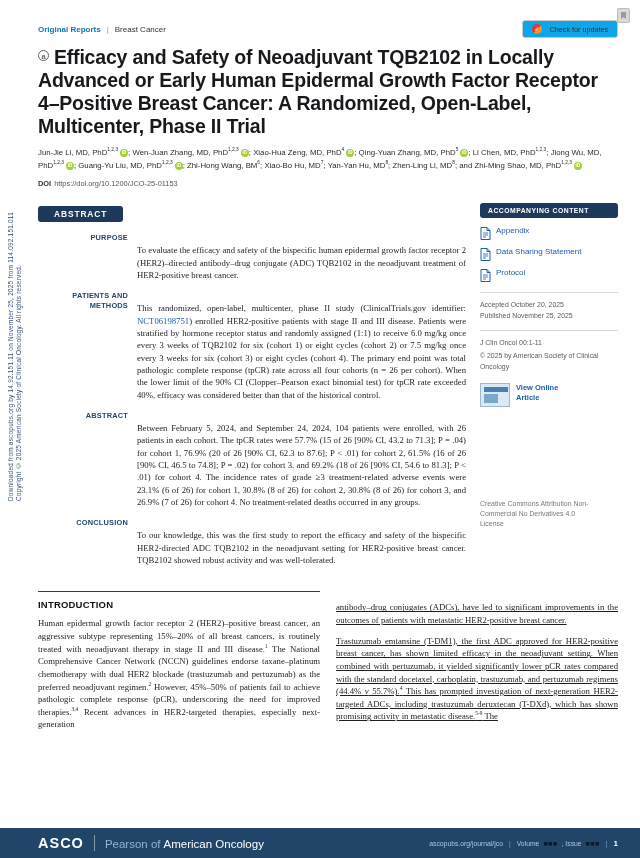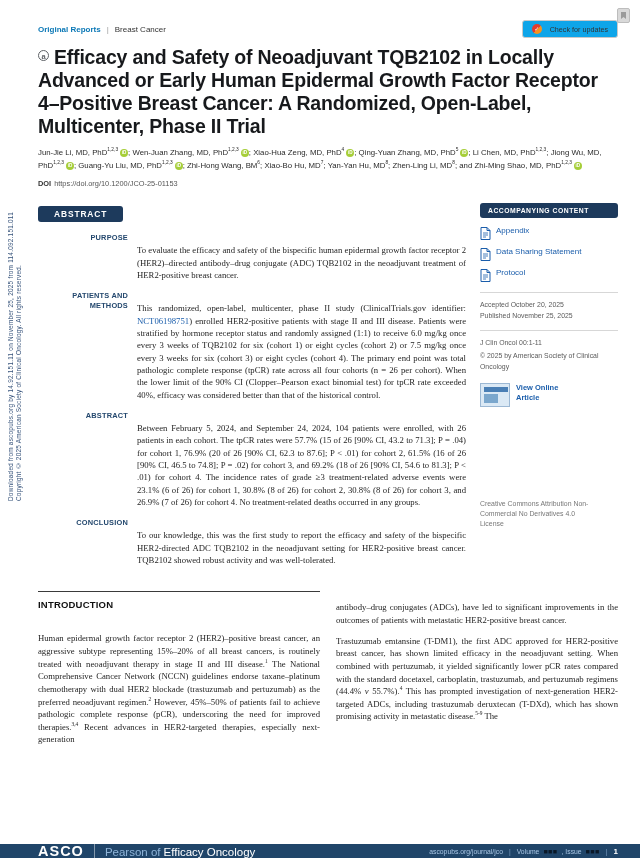--- a/index.html
+++ b/index.html
@@ -119,34 +119,34 @@
   .thumb::after {
     content:""; position:absolute; left:3px; bottom:3px; width:14px; height:9px;
     background:#7ba7cd;
   }
   .view-label { color:#1a5dab; font-weight:bold; font-size:7.5px; line-height:1.35; width:62px; }
   .license { margin-top:92px; color:#777; font-size:6.9px; line-height:1.5; width:112px; }
 
   
   .body-cols { display:flex; gap:16px; margin-top:16px; }
   .col { flex:1; min-width:0; }
-  .col-2 { padding-top:10px; }
+  .col-2 { padding-top:10px;text-decoration:underline; }
   .section-heading {
     font-size:9.5px; font-weight:bold; color:#111; letter-spacing:0.2px;
-    border-top:1.5px solid #3a3a3a; padding-top:7px; margin-bottom:22px;
+    border-top:1.5px solid #3a3a3a; padding-top:7px; margin-bottom:7px;
   }
   .body-p {
     font-family:"Liberation Serif", serif; font-size:8.7px; line-height:1.45;
     text-align:justify; color:#1e1e1e;
   }
   .body-p + .body-p { margin-top:8px; }
 
   
   .footer {
-    position:absolute; left:0; right:0; bottom:0; height:14px;
+    position:absolute; left:0; right:0; bottom:0; height:30px;
     background:#204569; display:flex; align-items:center;
     padding:0 22px 0 38px; z-index:3;
   }
   .asco-logo { color:#fff; font-weight:bold; font-size:14.5px; letter-spacing:1px; cursor:pointer; }
   .f-divider { width:1px; height:16px; background:rgba(255,255,255,0.45); margin:0 10px; }
   .jn-light { color:#8fb4d8; font-size:11.5px; }
   .jn-rest { color:#ffffff; font-size:11.5px; margin-left:3px; }
   .footer-right {
     margin-left:auto; display:flex; align-items:center; gap:4px;
     font-size:6.8px; color:#a9c6e4;
@@ -311,21 +311,21 @@
             <p class="body-p">Trastuzumab emtansine (T-DM1), the first ADC approved for HER2-positive breast cancer, has shown limited efficacy in the neoadjuvant setting. When combined with pertuzumab, it yielded significantly lower pCR rates compared with the standard docetaxel, carboplatin, trastuzumab, and pertuzumab regimens (44.4% <i>v</i> 55.7%).<sup>4</sup> This has prompted investigation of next-generation HER2-targeted ADCs, including trastuzumab deruxtecan (T-DXd), which has shown promising activity in metastatic disease.<sup>5-9</sup> The</p>
           </div>
       </div>
     </div>
 
   </div>
 
   <footer class="footer">
     <span class="asco-logo">ASCO</span>
     <span class="f-divider"></span>
-    <span class="journal-name"><span class="jn-light">Pearson of</span><span class="jn-rest">Efficacy Oncology</span></span>
+    <span class="journal-name"><span class="jn-light">Pearson of</span><span class="jn-rest">American Oncology</span></span>
     <span class="footer-right">
       <span class="f-url">ascopubs.org/journal/jco</span>
       <span class="f-sep">|</span>
       <span>Volume</span>
       <span class="f-block">■■■</span>
       <span>, Issue</span>
       <span class="f-block">■■■</span>
       <span class="f-sep">|</span>
       <span class="f-page">1</span>
     </span>

